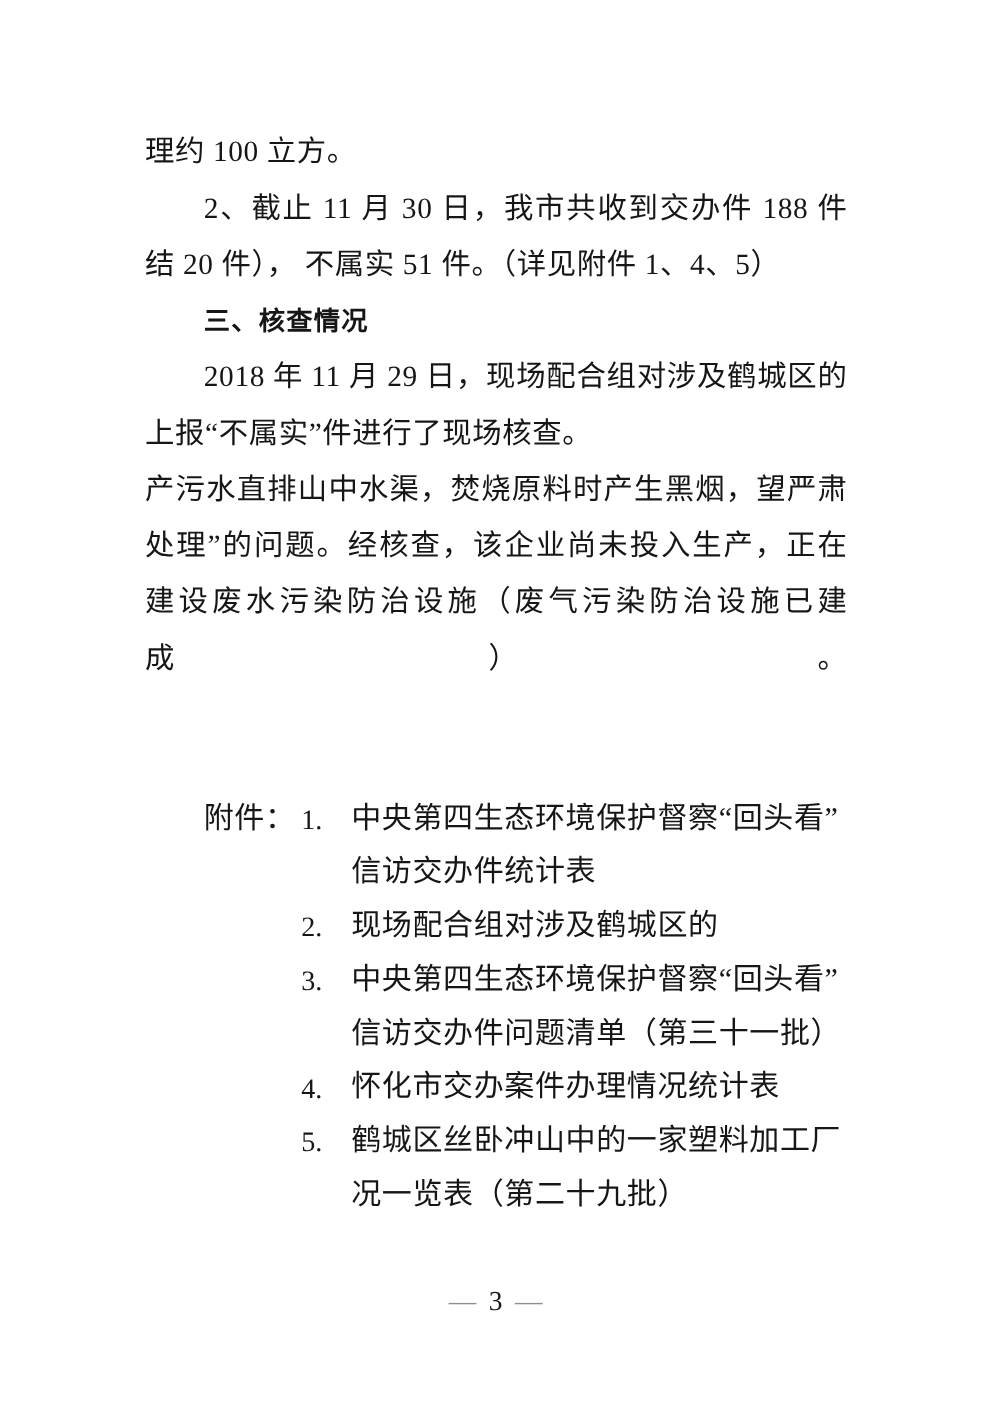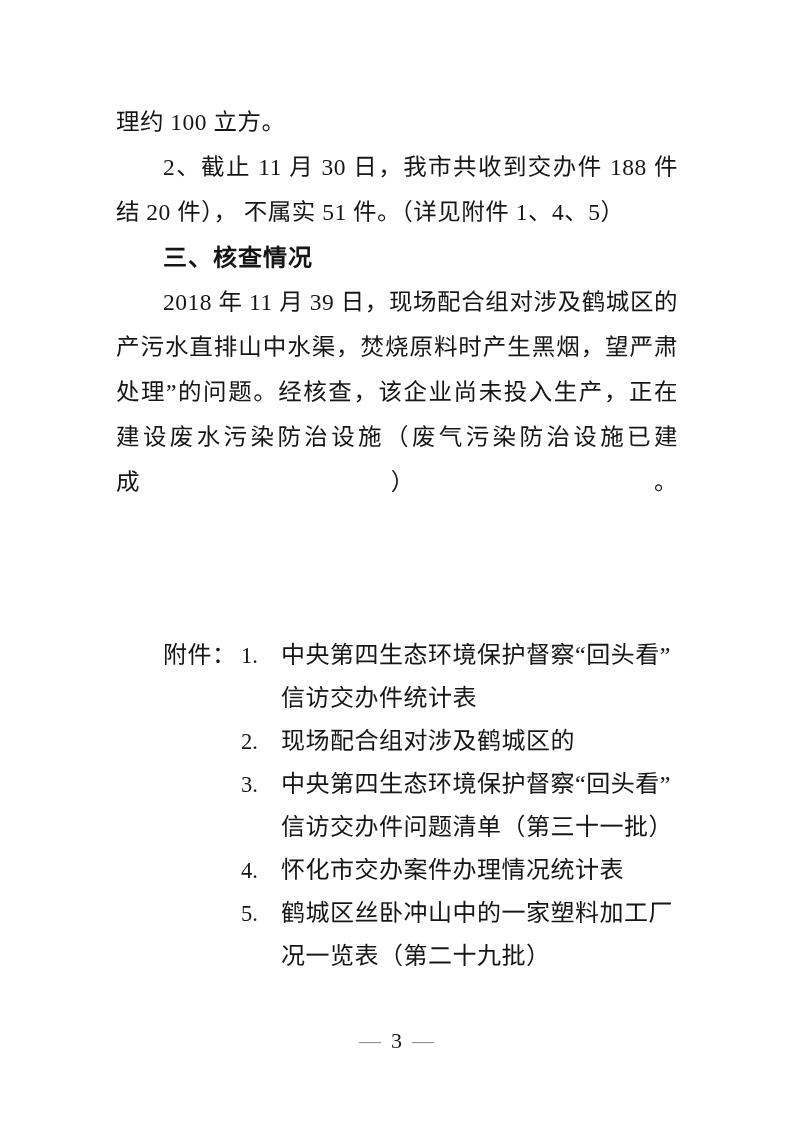--- a/index.html
+++ b/index.html
@@ -32,23 +32,23 @@
     white-space: normal;
   }
   .j {
     text-align: justify;
     text-align-last: justify;
   }
   .ind {
     text-indent: 47px;
   }
   .heading {
-    font-family: Liberation Sans, sans-serif;
+    font-family: Liberation Serif, serif;
     font-weight: 700;
-    font-size: 24px;
+    font-size: 21px;
     letter-spacing: 1px;
   }
   
   .att-block {
     position: absolute;
     left: 163px;
     top: 634px;
     display: flex;
     align-items: flex-start;
     font-size: 24px;
@@ -96,21 +96,22 @@
 </head>
 <body>
 
 <div class="page">
 
   <div class="body-block">
     <div class="ln">理约 100 立方。</div>
     <div class="ln ind j">2、截止 11 月 30 日，我市共收到交办件 188 件</div>
     <div class="ln">结 20 件）， 不属实 51 件。（详见附件 1、4、5）</div>
     <div class="ln ind heading">三、核查情况</div>
-    <div class="ln ind j">2018 年 11 月 39 日，现场配合组对涉及鹤城区的</div>
+    <div class="ln ind j">2018 年 11 月 29 日，现场配合组对涉及鹤城区的</div>
+    <div class="ln">上报“不属实”件进行了现场核查。</div>
     <div class="ln j">产污水直排山中水渠，焚烧原料时产生黑烟，望严肃</div>
     <div class="ln j">处理”的问题。经核查，该企业尚未投入生产，正在</div>
     <div class="ln j">建设废水污染防治设施（废气污染防治设施已建成）。</div>
   </div>
 
   <div class="att-block">
     <div class="att-label">附件：</div>
     <div class="att-items">
 
       <div class="att-item">

